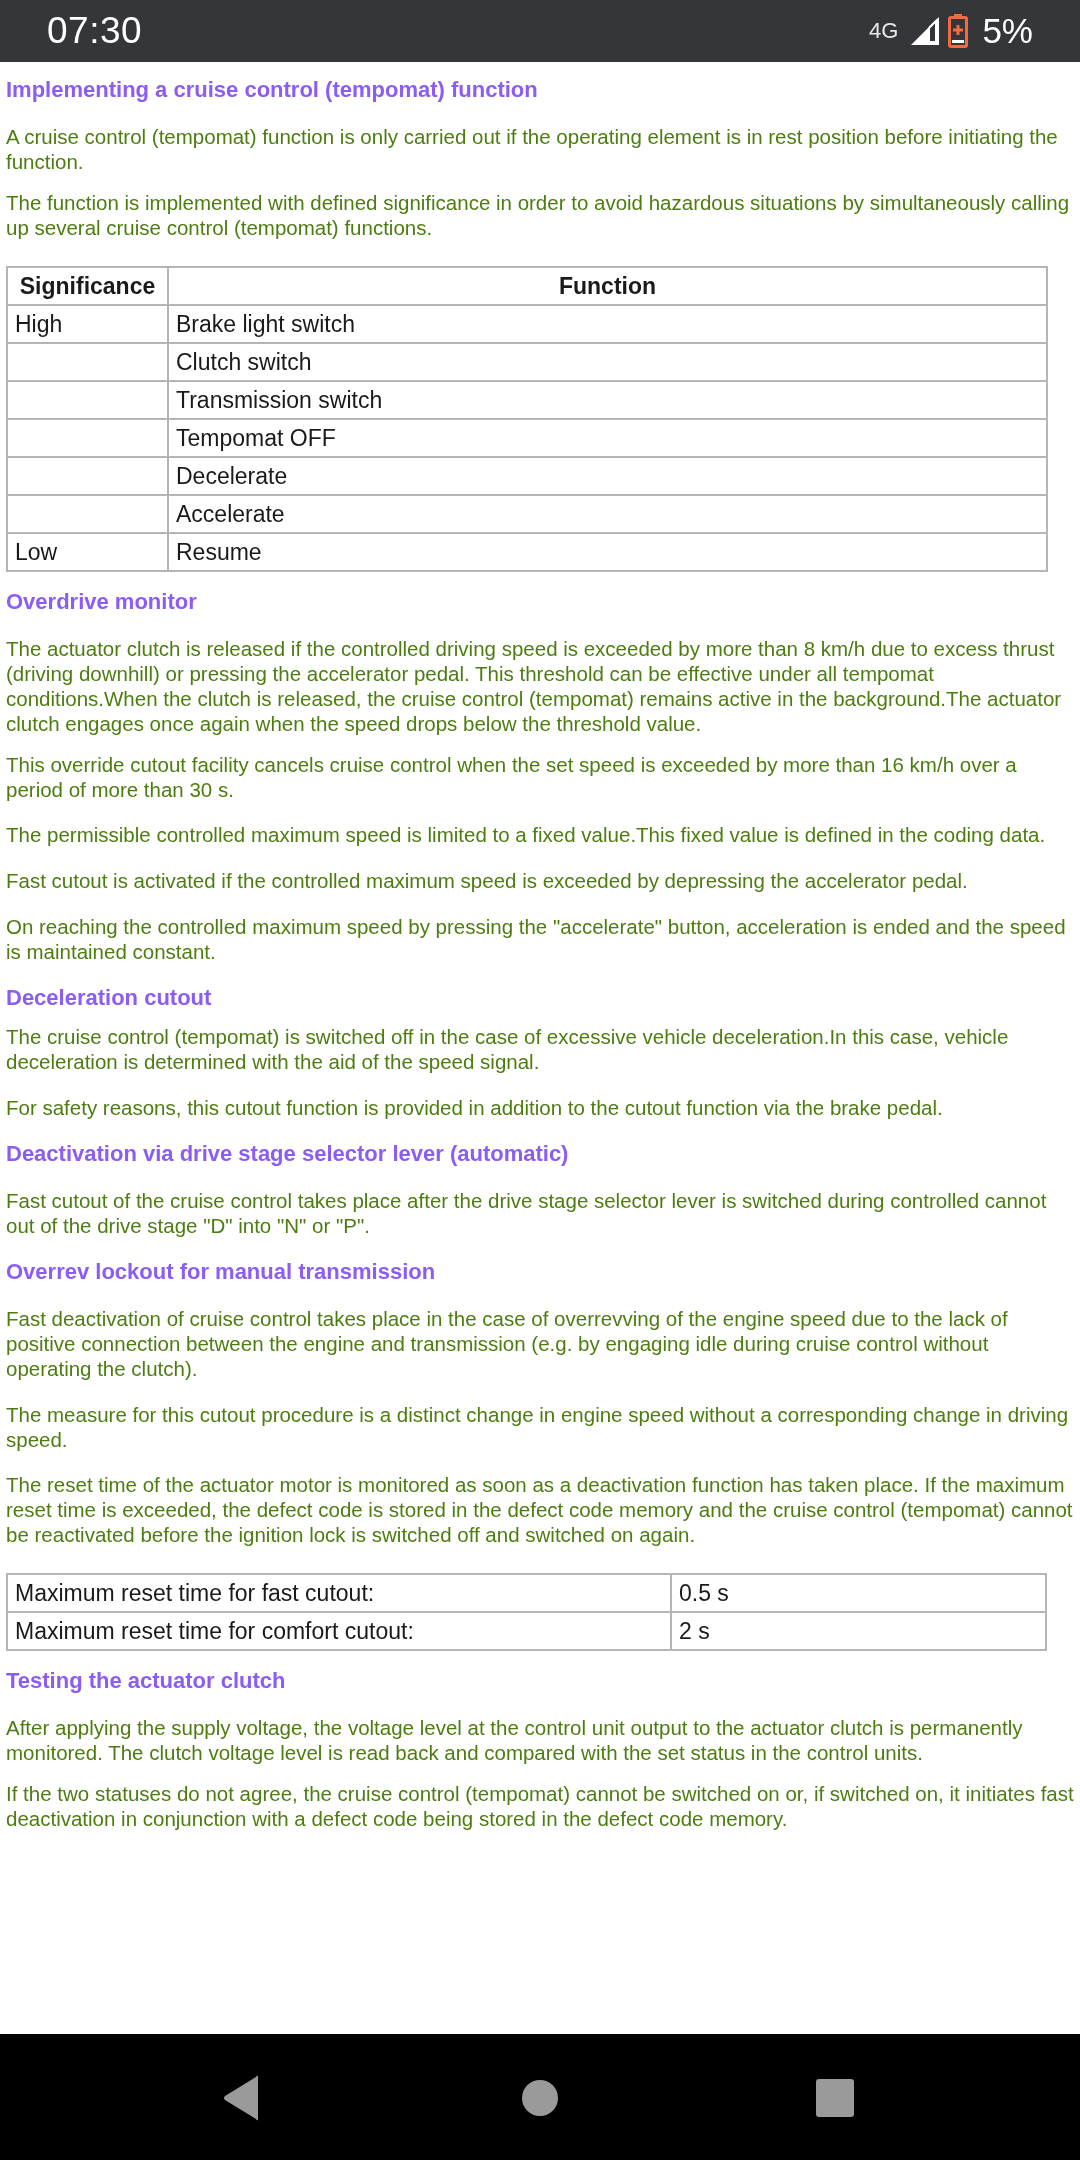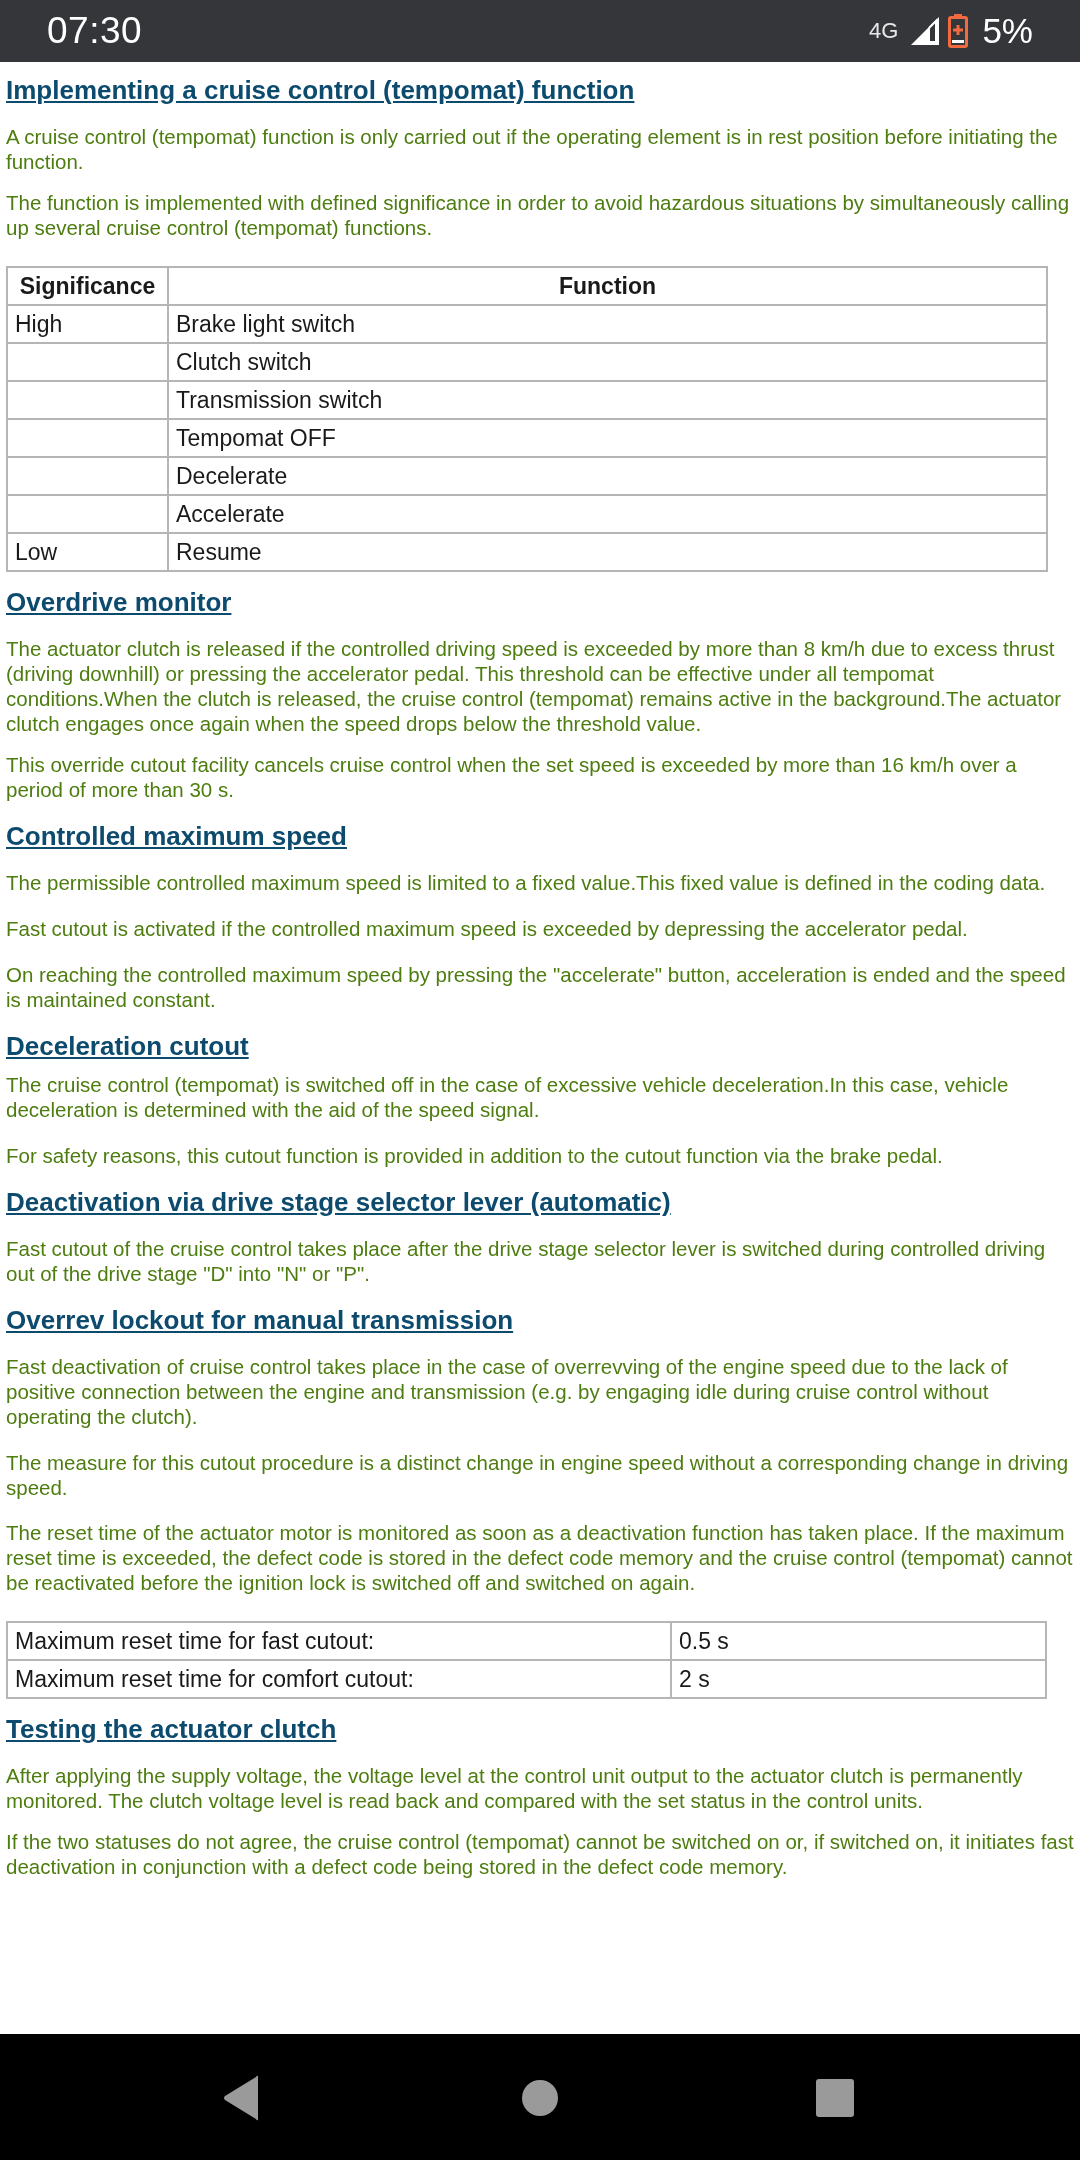--- a/index.html
+++ b/index.html
@@ -51,26 +51,25 @@
     position: absolute;
     top: 62px;
     left: 0;
     width: 1080px;
     height: 1972px;
     overflow: hidden;
     padding: 0 6px;
     box-sizing: border-box;
   }
   h3 {
-    font-size: 26px;
+    font-size: 22px;
     font-weight: bold;
     margin: 14px 0 0 0;
     line-height: 28px;
-    color: #0c4a6e;
-    text-decoration: underline;
+    color: #8b5cf6;
   }
   p {
     font-size: 20.5px;
     line-height: 25px;
     margin: 16px 0 0 0;
     color: #4d7c0f;
   }
   table {
     border-collapse: collapse;
     font-size: 23px;
@@ -181,31 +180,30 @@
       <td>Low</td>
       <td>Resume</td>
     </tr>
   </tbody>
     </table>
 
   <h3 style="margin-top:16px;">Overdrive monitor</h3>
   <p style="margin-top:20px;">The actuator clutch is released if the controlled driving speed is exceeded by more than 8 km/h due to excess thrust (driving downhill) or pressing the accelerator pedal. This threshold can be effective under all tempomat conditions.When the clutch is released, the cruise control (tempomat) remains active in the background.The actuator clutch engages once again when the speed drops below the threshold value.</p>
   <p>This override cutout facility cancels cruise control when the set speed is exceeded by more than 16 km/h over a period of more than 30 s.</p>
 
-  <h3 style="margin-top:20px;">Controlled maximum speed</h3>
   <p style="margin-top:20px;">The permissible controlled maximum speed is limited to a fixed value.This fixed value is defined in the coding data.</p>
   <p style="margin-top:21px;">Fast cutout is activated if the controlled maximum speed is exceeded by depressing the accelerator pedal.</p>
   <p style="margin-top:21px;">On reaching the controlled maximum speed by pressing the "accelerate" button, acceleration is ended and the speed is maintained constant.</p>
 
   <h3 style="margin-top:20px;">Deceleration cutout</h3>
   <p style="margin-top:12px;">The cruise control (tempomat) is switched off in the case of excessive vehicle deceleration.In this case, vehicle deceleration is determined with the aid of the speed signal.</p>
   <p style="margin-top:21px;">For safety reasons, this cutout function is provided in addition to the cutout function via the brake pedal.</p>
 
   <h3 style="margin-top:20px;">Deactivation via drive stage selector lever (automatic)</h3>
-  <p style="margin-top:20px;">Fast cutout of the cruise control takes place after the drive stage selector lever is switched during controlled driving out of the drive stage "D" into "N" or "P".</p>
+  <p style="margin-top:20px;">Fast cutout of the cruise control takes place after the drive stage selector lever is switched during controlled cannot out of the drive stage "D" into "N" or "P".</p>
 
   <h3 style="margin-top:20px;">Overrev lockout for manual transmission</h3>
   <p style="margin-top:20px;">Fast deactivation of cruise control takes place in the case of overrevving of the engine speed due to the lack of positive connection between the engine and transmission (e.g. by engaging idle during cruise control without operating the clutch).</p>
   <p style="margin-top:21px;">The measure for this cutout procedure is a distinct change in engine speed without a corresponding change in driving speed.</p>
 
   <p style="margin-top:20px;">The reset time of the actuator motor is monitored as soon as a deactivation function has taken place. If the maximum reset time is exceeded, the defect code is stored in the defect code memory and the cruise control (tempomat) cannot be reactivated before the ignition lock is switched off and switched on again.</p>
 
   <table class="reset-table">
     <tbody>
         <tr>

